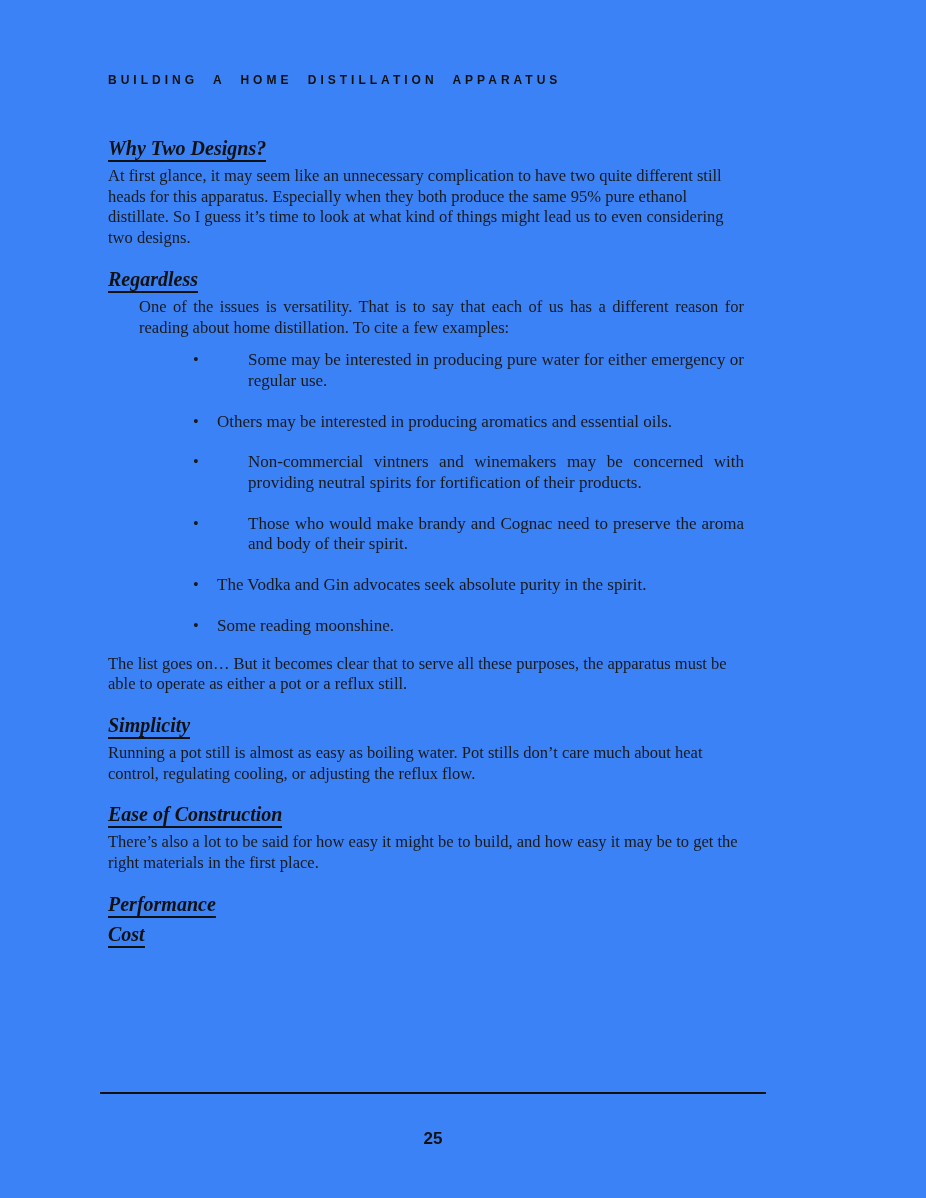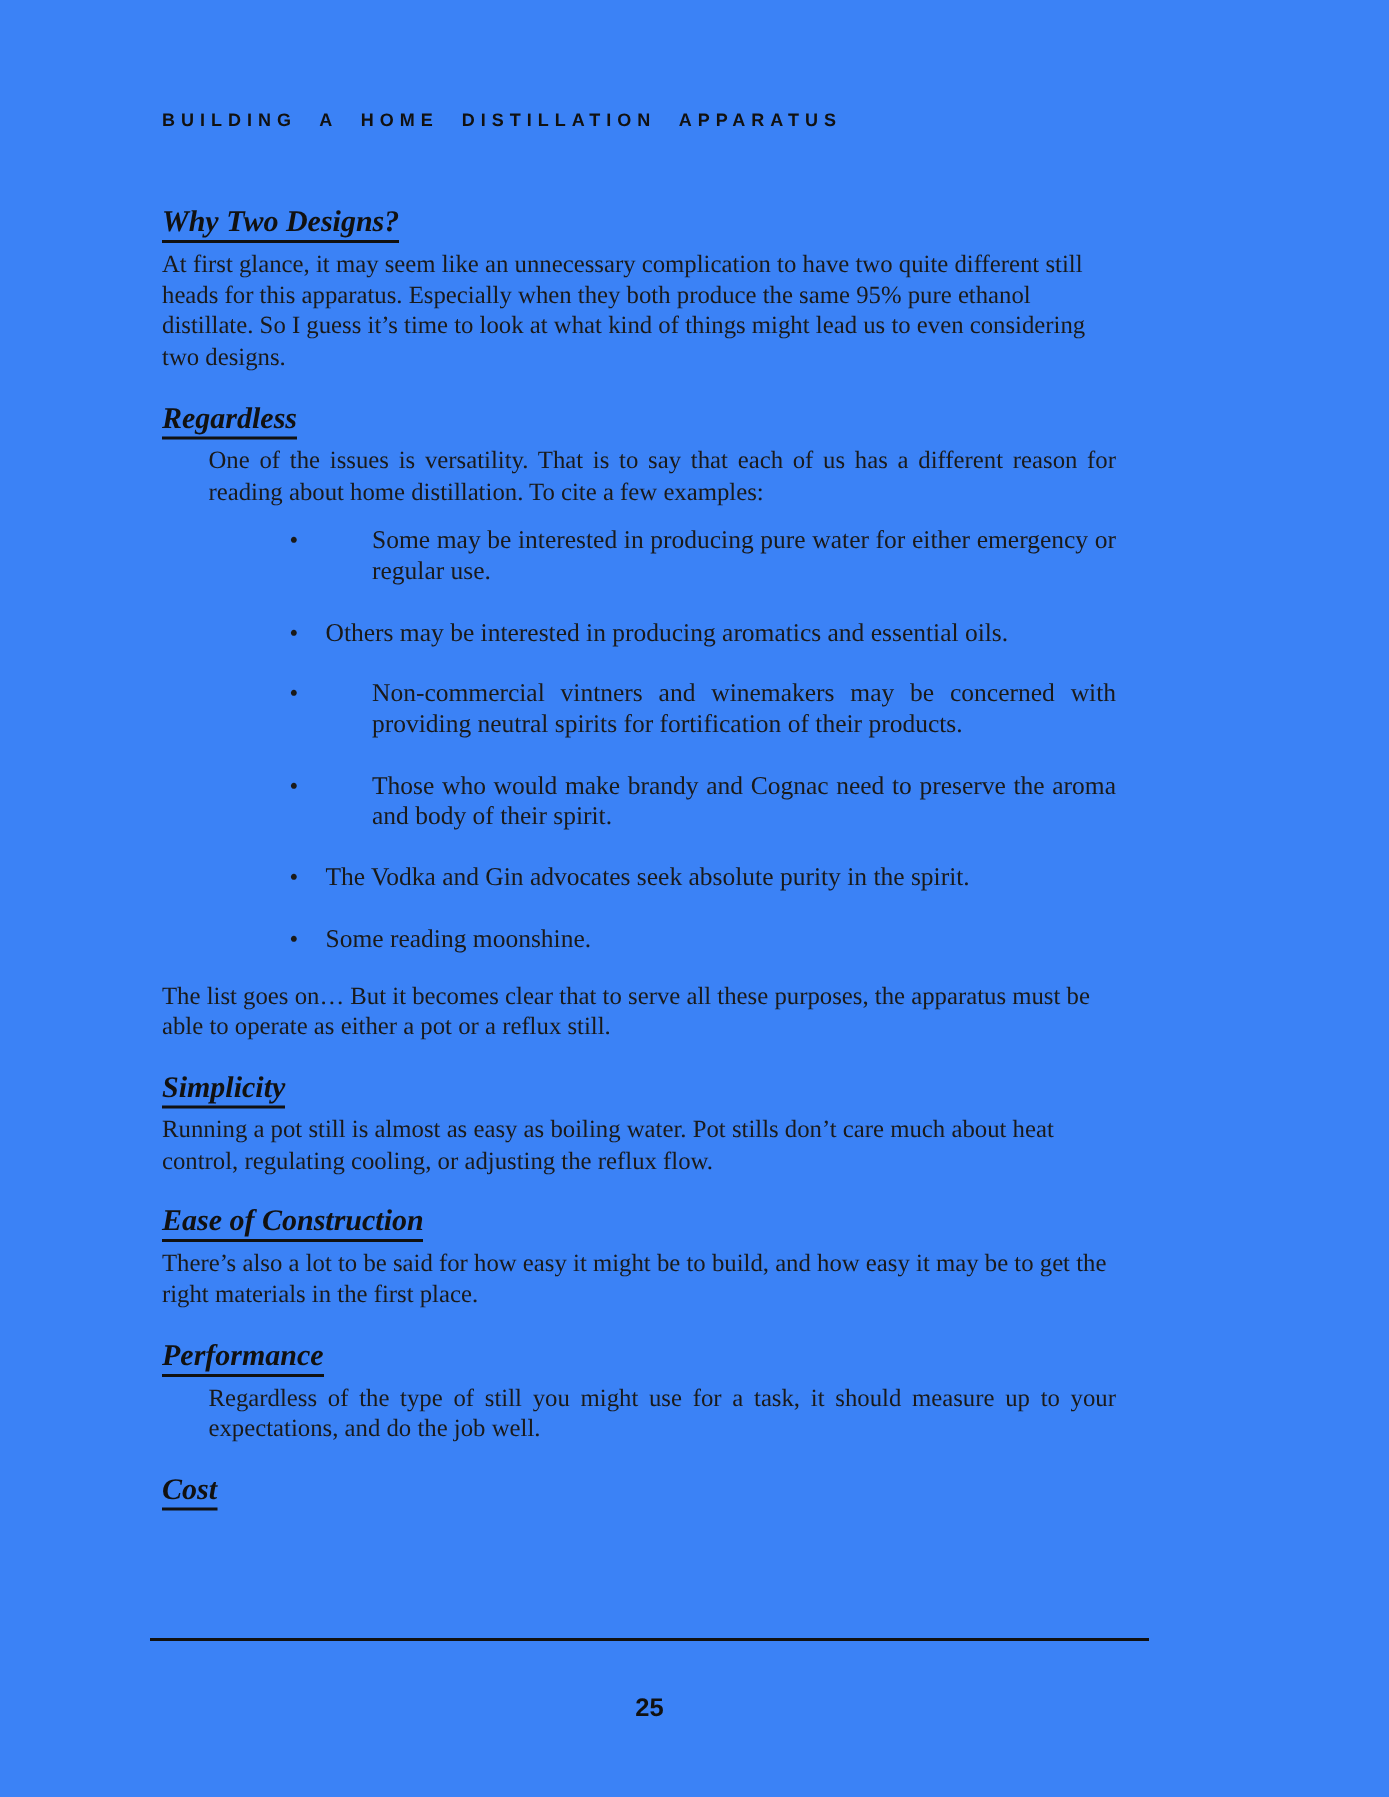--- a/index.html
+++ b/index.html
@@ -142,21 +142,20 @@
       <p class="para">Running a pot still is almost as easy as boiling water.  Pot stills don’t care much about heat control, regulating cooling, or adjusting the reflux flow.</p>
     </section>
 
     <section>
       <h2 class="heading"><span class="hu">Ease of Construction</span></h2>
       <p class="para">There’s also a lot to be said for how easy it might be to build, and how easy it may be to get the right materials in the first place.</p>
     </section>
 
     <section>
       <h2 class="heading"><span class="hu">Performance</span></h2>
-      <p class="para justify">Regardless of the type of still you might use for a task, it should measure up to your expectations, and do the job well.</p>
     </section>
 
     <section>
       <h2 class="heading"><span class="hu">Cost</span></h2>
     </section>
 
   </div>
 
   <div class="footer-rule"></div>
   <div class="page-number">25</div>

